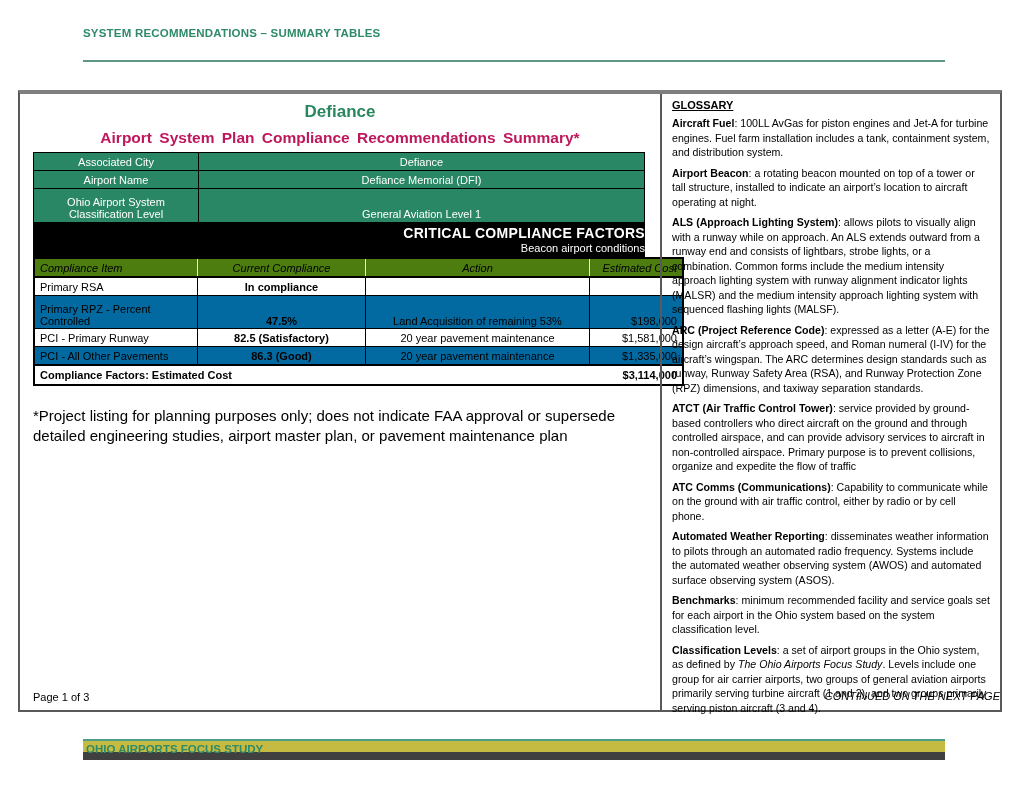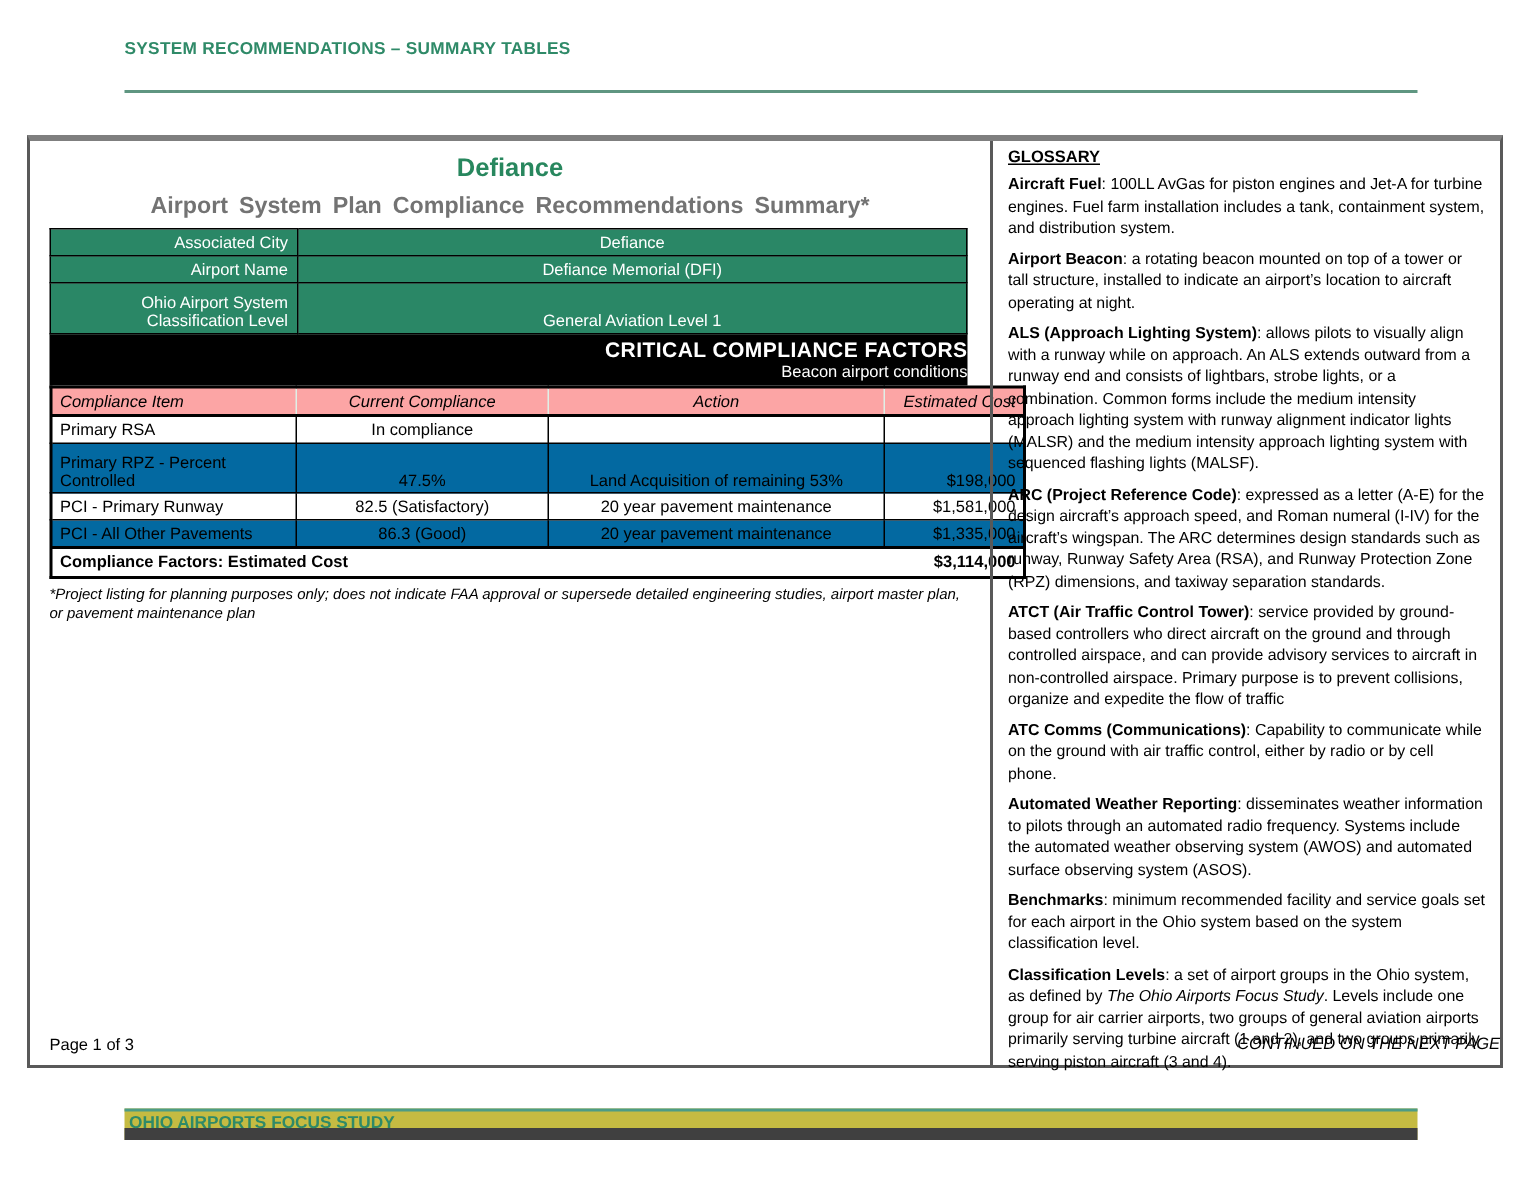--- a/index.html
+++ b/index.html
@@ -31,64 +31,64 @@
     flex: 1; border-left: 2px solid #595959;
     position: relative; padding: 5px 10px 26px 10px;
     box-sizing: border-box;
   }
   .summary-title {
     margin-top: 8px; text-align: center;
     font-size: 17px; font-weight: bold; color: #28875E;
   }
   .summary-subtitle {
     margin-top: 7px; margin-bottom: 5px; text-align: center;
-    font-size: 15.5px; font-weight: bold; color: #737373;
+    font-size: 15.5px; font-weight: bold; color: #be185d;
     word-spacing: 3px;
   }
   table { border-collapse: collapse; table-layout: fixed; }
   .info-table, .band, .comp-table, .footnote { margin-left: 13px; margin-right: 13px; }
   .info-table { width: 612px; border: 1px solid #000; }
   .info-table td {
     background: #2A8766; color: #ffffff;
     font-size: 11px; border: 1px solid #000;
     padding: 1px 6px; height: 15px;
   }
-  .info-table td.lbl { width: 152px; text-align: right; }
+  .info-table td.lbl { width: 152px; text-align: center; }
   .info-table td.val { text-align: center; }
   .info-table tr.tall td { height: 30px; vertical-align: bottom; padding-bottom: 2px; }
   .band {
     width: 612px; background: #000000; color: #ffffff;
     text-align: right; padding: 2px 0 3px 0; box-sizing: border-box;
   }
   .band .band-title { font-size: 14px; font-weight: bold; letter-spacing: 0.3px; }
   .band .band-sub { font-size: 11px; margin-top: 1px; }
   .comp-table { width: 612px; border: 2px solid #000; font-size: 11px; }
   .comp-table td, .comp-table th { border: 1px solid #000; padding: 1px 5px; height: 15px; }
   .comp-table th {
-    background: #fca5a5; font-style: italic; font-weight: normal;
+    background: #4d7c0f; font-style: italic; font-weight: normal;
     border-top: none; border-bottom: 2px solid #000;
   }
   .comp-table th + th { border-left: 1px solid #dff0e7; }
   .comp-table th { border-right: 1px solid #dff0e7; }
   .comp-table th:last-child { border-right: 1px solid #000; }
   .col-item  { width: 152px; text-align: left; }
-  .col-comp  { width: 157px; text-align: center; }
+  .col-comp  { width: 157px; text-align: center; font-weight: bold; }
   .col-act   { width: 213px; text-align: center; }
   .col-cost  { width: 82px;  text-align: right; }
   th.col-item { text-align: left; }
   th.col-cost { text-align: right; }
   tr.gray td { background: #0369a1; }
   tr.tall2 td { height: 30px; vertical-align: bottom; }
   tr.total td {
     font-weight: bold; border-top: 2px solid #000; height: 16px;
   }
   tr.total td.total-lbl { border-right: none; text-align: left; }
   tr.total td.total-val { border-left: none; text-align: right; }
   .footnote {
-    margin-top: 4px; font-style: italic; font-size: 10px;
+    margin-top: 20px; font-size: 15px;
     line-height: 1.32; color: #000;
   }
   .page-number {
     position: absolute; left: 13px; bottom: 7px; font-size: 11px; color: #000;
   }
   .gloss-title {
     font-size: 11px; font-weight: bold; text-decoration: underline;
     margin-bottom: 5px;
   }
   .gloss-entry {

